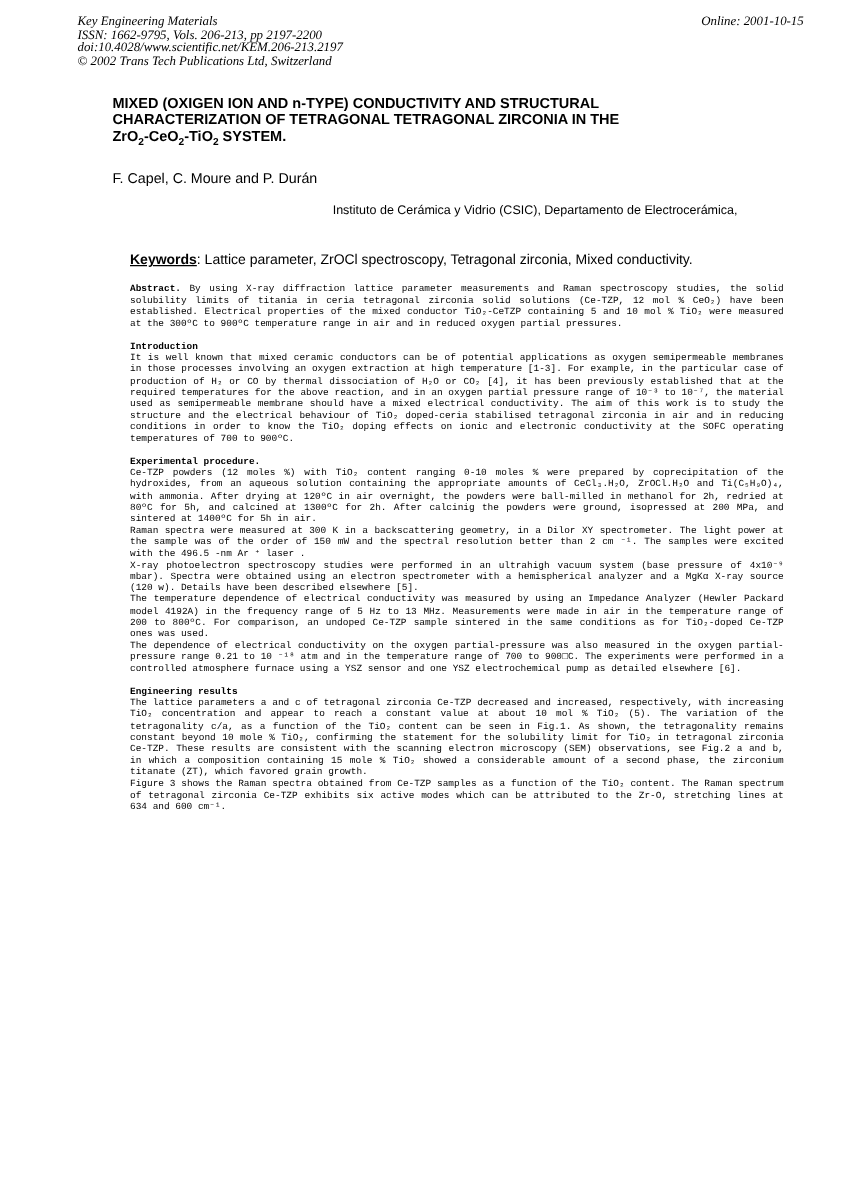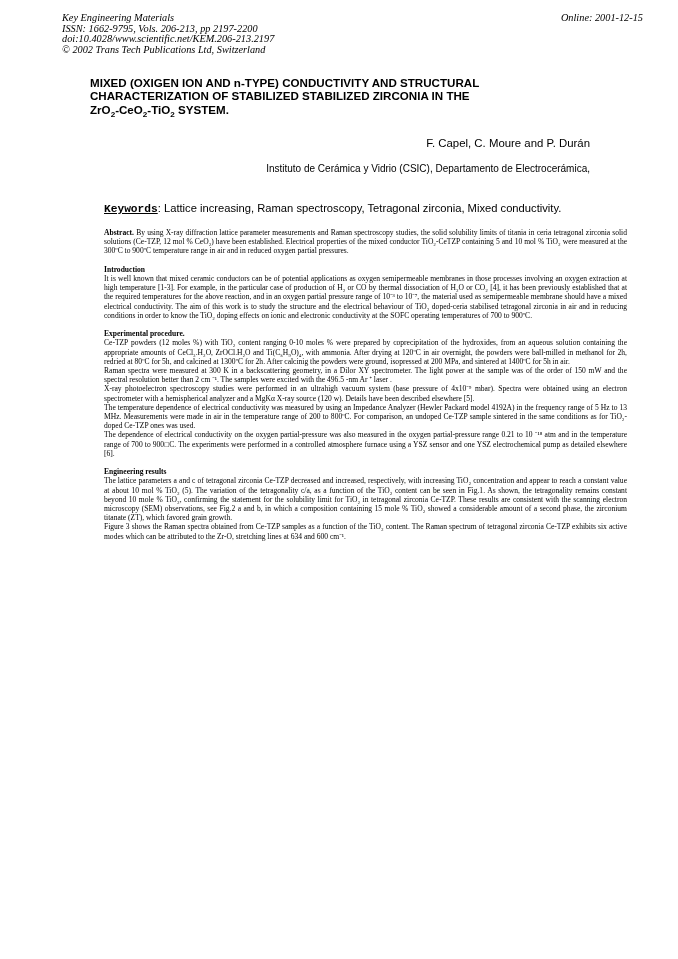--- a/index.html
+++ b/index.html
@@ -1,56 +1,56 @@
 <!DOCTYPE html>
 <html><head>
 <meta charset="utf-8">
 <style>
   html, body { margin: 0; padding: 0; background: #ffffff; }
   body { width: 678px; height: 959px; position: relative; overflow: hidden; color: #000; }
   .page { position: absolute; left: 0; top: 0; width: 678px; height: 959px; padding-left: 28px; }
   .hdr-left { position: absolute; left: 62px; top: 13px; font-family: "Liberation Serif", serif; font-style: italic; font-size: 10.3px; line-height: 10.6px; }
   .hdr-right { position: absolute; right: 63px; top: 13px; font-family: "Liberation Serif", serif; font-style: italic; font-size: 10.3px; line-height: 10.6px; }
   .title { position: absolute; left: 90px; width: 500px; top: 76px; font-family: "Liberation Sans", sans-serif; font-weight: bold; font-size: 11.6px; line-height: 13.4px; }
-  .authors { position: absolute; left: 90px; width: 500px; top: 137px; text-align: right; font-family: "Liberation Sans", sans-serif; font-size: 11.4px; line-height: 13px; }
+  .authors { position: absolute; left: 90px; width: 500px; top: 137px; text-align: left; font-family: "Liberation Sans", sans-serif; font-size: 11.4px; line-height: 13px; }
   .affil { position: absolute; left: 90px; width: 500px; top: 163px; text-align: right; font-family: "Liberation Sans", sans-serif; font-size: 10px; line-height: 12.4px; }
   .keywords { position: absolute; left: 104px; width: 530px; top: 202px; font-family: "Liberation Sans", sans-serif; font-size: 11.2px; line-height: 13px; }
-  .kw-label { font-weight: bold; text-decoration: underline; font-family: Liberation Mono, monospace; }
-  .body { position: absolute; left: 104px; width: 523px; top: 228px; font-family: Liberation Serif, serif; font-size: 7.55px; line-height: 9.2px; text-align: justify; }
+  .kw-label { font-weight: bold; text-decoration: underline; }
+  .body { position: absolute; left: 104px; width: 523px; top: 228px; font-family: Liberation Mono, monospace; font-size: 7.55px; line-height: 9.2px; text-align: justify; }
   .body p { margin: 0; }
   .body .sec { font-weight: bold; margin-top: 9.2px; }
   .bold { font-weight: bold; }
   sub, sup { font-size: 70%; line-height: 0; }
 </style>
 </head>
 <body>
 
 <div class="page">
 
   <div class="hdr-left">
     <div>Key Engineering Materials</div>
     <div>ISSN: 1662-9795, Vols. 206-213, pp 2197-2200</div>
     <div>doi:10.4028/www.scientific.net/KEM.206-213.2197</div>
     <div>© 2002 Trans Tech Publications Ltd, Switzerland</div>
   </div>
-  <div class="hdr-right">Online: 2001-12-15</div>
+  <div class="hdr-right">Online: 2001-10-15</div>
 
   <div class="title">
     <div>MIXED (OXIGEN ION AND n-TYPE) CONDUCTIVITY AND STRUCTURAL</div>
-    <div>CHARACTERIZATION OF STABILIZED STABILIZED ZIRCONIA IN THE</div>
+    <div>CHARACTERIZATION OF TETRAGONAL TETRAGONAL ZIRCONIA IN THE</div>
     <div><span>ZrO</span><sub>2</sub><span>-CeO</span><sub>2</sub><span>-TiO</span><sub>2</sub><span> SYSTEM.</span></div>
   </div>
 
   <div class="authors">F. Capel, C. Moure and P. Durán</div>
 
   <div class="affil">
     <div>Instituto de Cerámica y Vidrio (CSIC), Departamento de Electrocerámica,</div>
   </div>
 
-  <div class="keywords"><span class="kw-label">Keywords</span><span>: Lattice increasing, Raman spectroscopy, Tetragonal zirconia, Mixed conductivity.</span></div>
+  <div class="keywords"><span class="kw-label">Keywords</span><span>: Lattice parameter, ZrOCl spectroscopy, Tetragonal zirconia, Mixed conductivity.</span></div>
 
   <div class="body">
     <p><span class="bold">Abstract.</span><span> By using X-ray diffraction lattice parameter measurements and Raman spectroscopy studies, the solid solubility limits of titania in ceria tetragonal zirconia solid solutions (Ce-TZP, 12 mol % CeO₂) have been established. Electrical properties of the mixed conductor TiO₂-CeTZP containing 5 and 10 mol % TiO₂ were measured at the 300ºC to 900ºC temperature range in air and in reduced oxygen partial pressures.</span></p>
 
     <p class="sec">Introduction</p>
     <p>It is well known that mixed ceramic conductors can be of potential applications as oxygen semipermeable membranes in those processes involving an oxygen extraction at high temperature [1-3]. For example, in the particular case of production of H₂ or CO by thermal dissociation of H₂O or CO₂ [4], it has been previously established that at the required temperatures for the above reaction, and in an oxygen partial pressure range of 10⁻³ to 10⁻⁷, the material used as semipermeable membrane should have a mixed electrical conductivity. The aim of this work is to study the structure and the electrical behaviour of TiO₂ doped-ceria stabilised tetragonal zirconia in air and in reducing conditions in order to know the TiO₂ doping effects on ionic and electronic conductivity at the SOFC operating temperatures of 700 to 900ºC.</p>
 
     <p class="sec">Experimental procedure.</p>
     <p>Ce-TZP powders (12 moles %) with TiO₂ content ranging 0-10 moles % were prepared by coprecipitation of the hydroxides, from an aqueous solution containing the appropriate amounts of CeCl₃.H₂O, ZrOCl.H₂O and Ti(C₅H₉O)₄, with ammonia. After drying at 120ºC in air overnight, the powders were ball-milled in methanol for 2h, redried at 80ºC for 5h, and calcined at 1300ºC for 2h. After calcinig the powders were ground, isopressed at 200 MPa, and sintered at 1400ºC for 5h in air.</p>
     <p>Raman spectra were measured at 300 K in a backscattering geometry, in a Dilor XY spectrometer. The light power at the sample was of the order of 150 mW  and the spectral resolution better than 2 cm ⁻¹. The samples were excited with the 496.5 -nm Ar ⁺ laser .</p>

